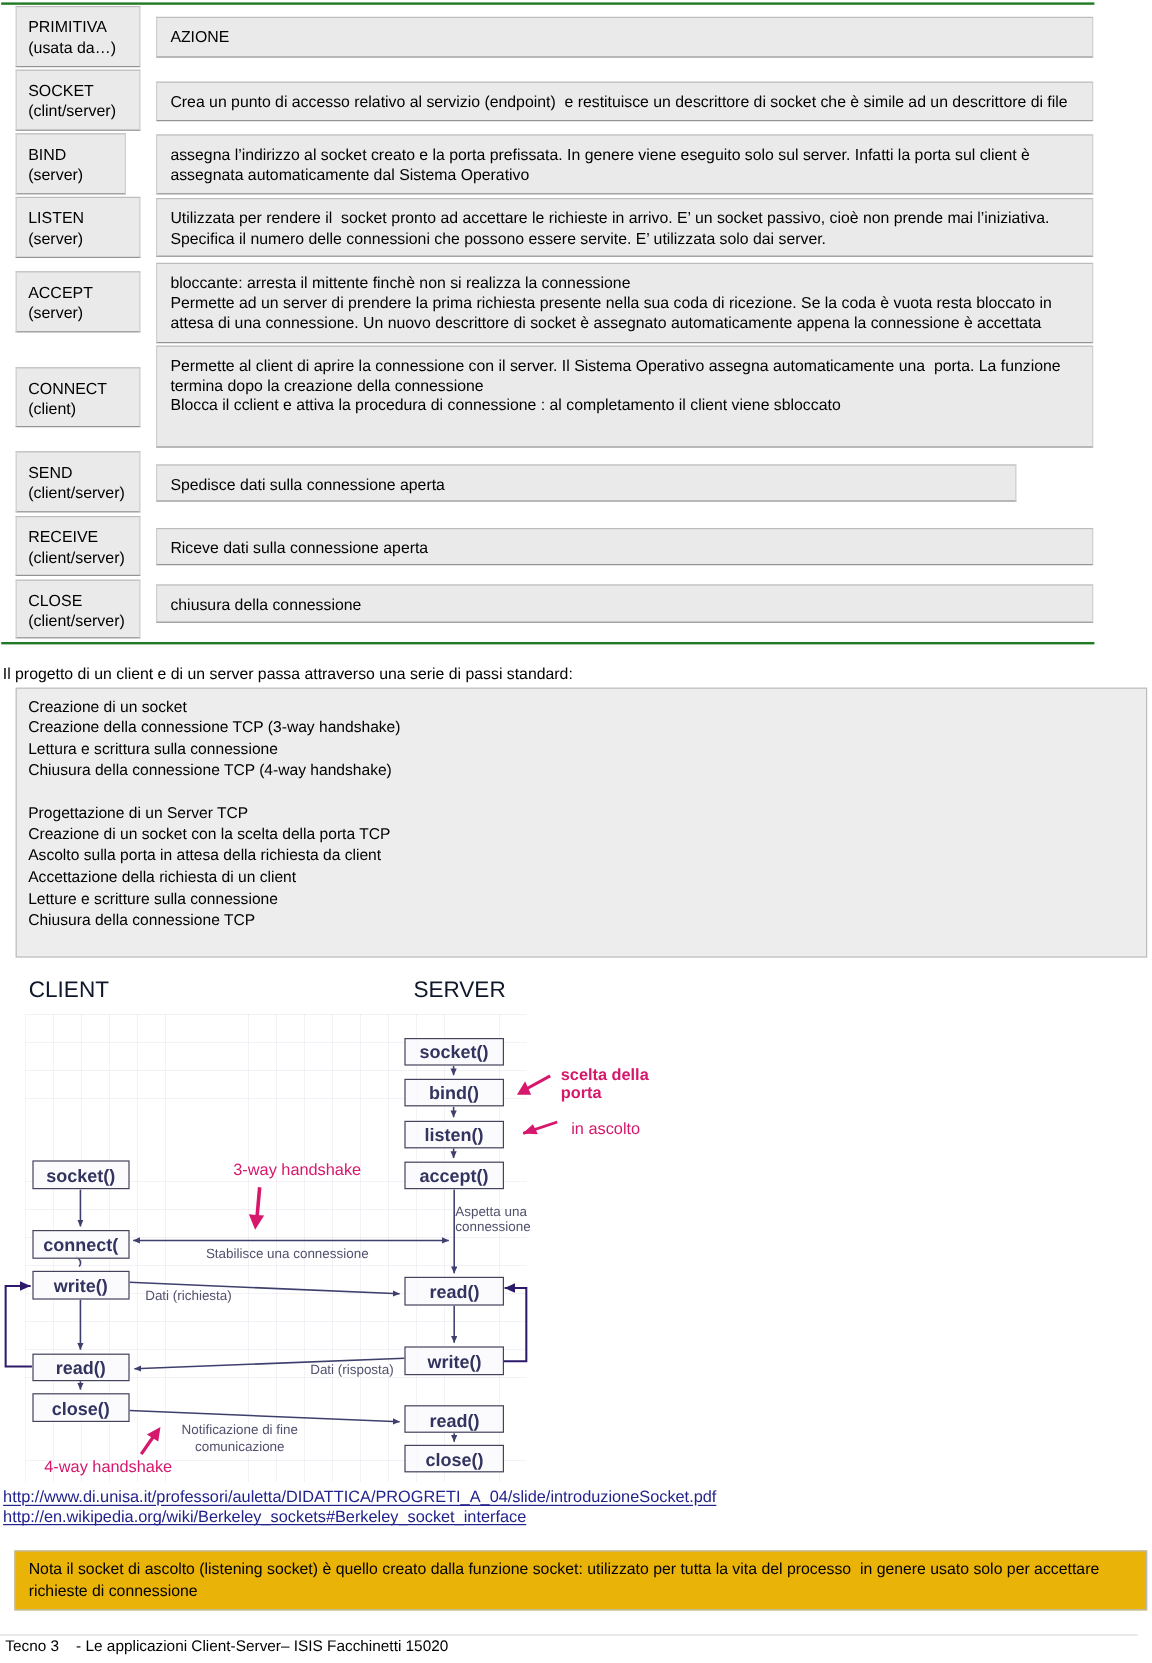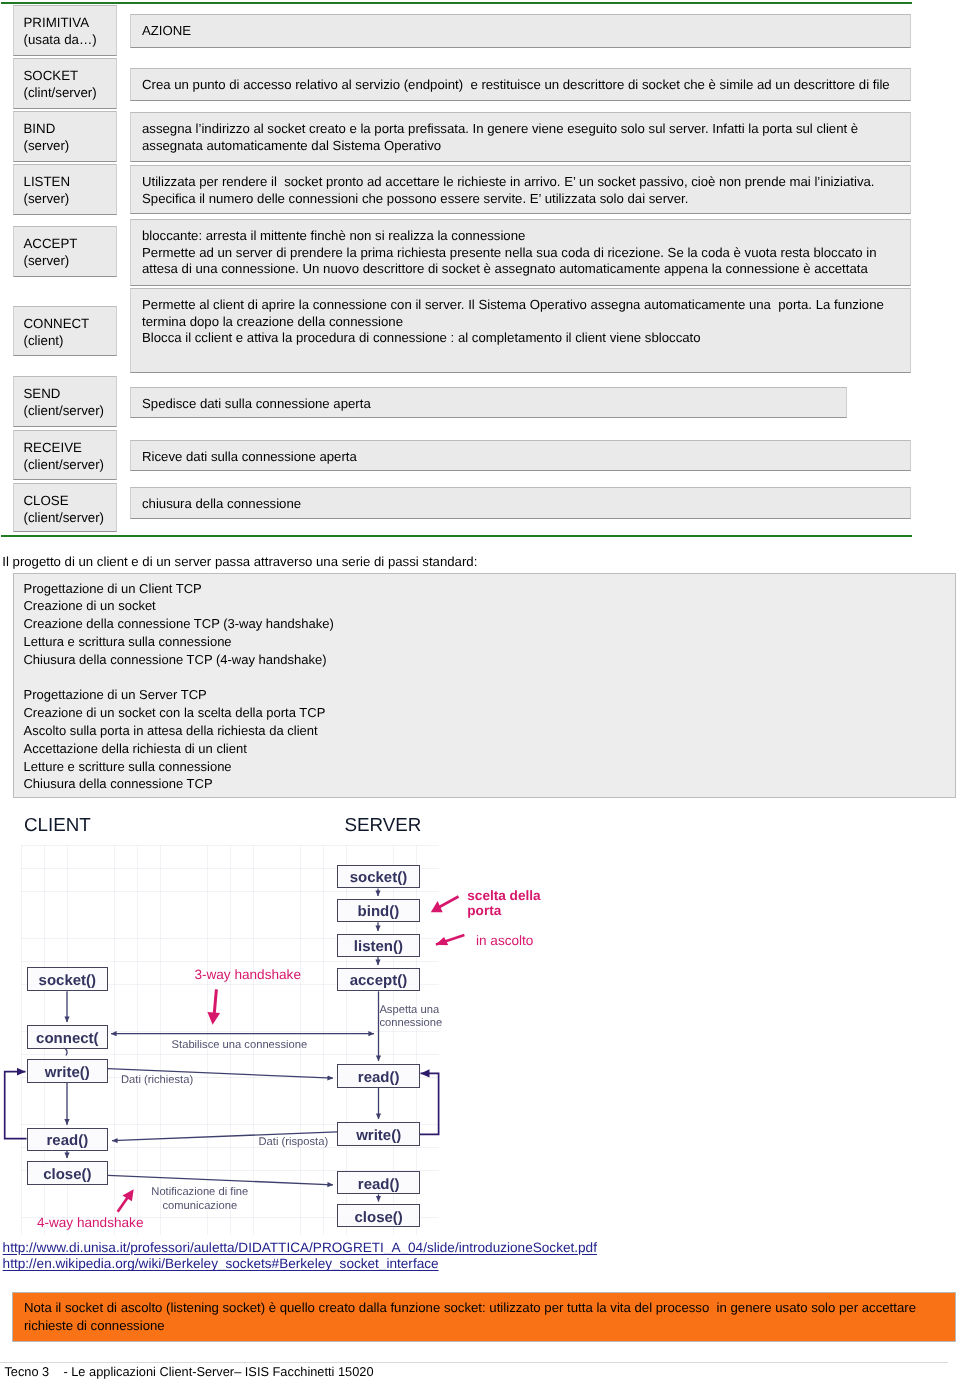--- a/index.html
+++ b/index.html
@@ -9,21 +9,21 @@
   .cell{position:absolute;background:#eaeaea;border:1px solid #cfcfcf;border-top-color:#bcbcbc;border-bottom:1.6px solid #939393;box-sizing:border-box;}
   .cell .t{position:absolute;font-size:13.2px;line-height:16.6px;color:#000;white-space:pre;}
   .lc .t{left:9.5px;top:8px;font-size:13.3px;line-height:17.2px;}
   .rc .t{left:11px;top:8px;}
   .intro{position:absolute;left:2.3px;top:554.3px;font-size:13.2px;line-height:16px;color:#000;white-space:nowrap;}
   .stepsbox{position:absolute;left:13.2px;top:573.2px;width:942.5px;height:224.5px;background:#ededed;border:1px solid #bdbdbd;box-sizing:border-box;}
 
 
   .links{position:absolute;left:2.6px;top:1240px;font-size:13.6px;line-height:16.4px;}
   .link{color:#22228c;text-decoration:underline;text-underline-offset:1.5px;}
-  .notebox{position:absolute;left:11.9px;top:1291.9px;width:944.5px;height:50px;background:#f97316;border:1px solid #b9b9b9;box-sizing:border-box;}
+  .notebox{position:absolute;left:11.9px;top:1291.9px;width:944.5px;height:50px;background:#eab308;border:1px solid #b9b9b9;box-sizing:border-box;}
   .notetext{position:absolute;left:11px;top:6px;font-size:13.2px;line-height:17.8px;color:#000;white-space:pre;}
   .footrule{position:absolute;left:0px;top:1362px;width:948px;height:1px;background:#d9d9d9;}
   .footleft{position:absolute;left:4.4px;top:1364px;font-size:12.8px;color:#000;white-space:pre;}
   .footpage{position:absolute;left:745.5px;top:1370px;font-size:13.5px;color:#000;margin-top:47px;}
   .diagram{position:absolute;left:0px;top:800px;width:560px;height:440px;}
   .grid{position:absolute;left:20.7px;top:45px;width:418px;height:390px;
         background-image:
           repeating-linear-gradient(to right, rgba(130,130,175,0.10) 0 0.7px, transparent 0.7px 23.25px),
           repeating-linear-gradient(to bottom, rgba(130,130,175,0.10) 0 0.7px, transparent 0.7px 23.25px);}
   .dsvg{position:absolute;left:0;top:0;}
@@ -52,21 +52,21 @@
       </div>
 
     <div class="cell lc" style="left:13px;top:58px;width:104px;height:51px">
         <span class="t">SOCKET
 (clint/server)</span>
       </div>
     <div class="cell rc" style="left:130px;top:68px;width:781px;height:33px">
         <span class="t">Crea un punto di accesso relativo al servizio (endpoint)  e restituisce un descrittore di socket che è simile ad un descrittore di file</span>
       </div>
 
-    <div class="cell lc" style="left:13px;top:111px;width:104px;height:51px">
+    <div class="cell lc" style="left:13px;top:111px;width:92px;height:51px">
         <span class="t">BIND
 (server)</span>
       </div>
     <div class="cell rc" style="left:130px;top:112px;width:781px;height:50px">
         <span class="t">assegna l’indirizzo al socket creato e la porta prefissata. In genere viene eseguito solo sul server. Infatti la porta sul client è
 assegnata automaticamente dal Sistema Operativo</span>
       </div>
 
     <div class="cell lc" style="left:13px;top:164px;width:104px;height:51px">
         <span class="t">LISTEN
@@ -120,21 +120,20 @@
     <div class="cell rc" style="left:130px;top:487px;width:781px;height:32px">
         <span class="t">chiusura della connessione</span>
       </div>
   </div>
 
   <div class="greenline" style="top:535.2px"></div>
 
   <div class="intro">Il progetto di un client e di un server passa attraverso una serie di passi standard:</div>
 
   <div class="stepsbox">
-    <div class="sline">Progettazione di un Client TCP</div>
     <div class="sline">Creazione di un socket</div>
     <div class="sline">Creazione della connessione TCP (3-way handshake)</div>
     <div class="sline">Lettura e scrittura sulla connessione</div>
     <div class="sline">Chiusura della connessione TCP (4-way handshake)</div>
     <div class="sline sgap">&nbsp;</div>
     <div class="sline">Progettazione di un Server TCP</div>
     <div class="sline">Creazione di un socket con la scelta della porta TCP</div>
     <div class="sline">Ascolto sulla porta in attesa della richiesta da client</div>
     <div class="sline">Accettazione della richiesta di un client</div>
     <div class="sline">Letture e scritture sulla connessione</div>

